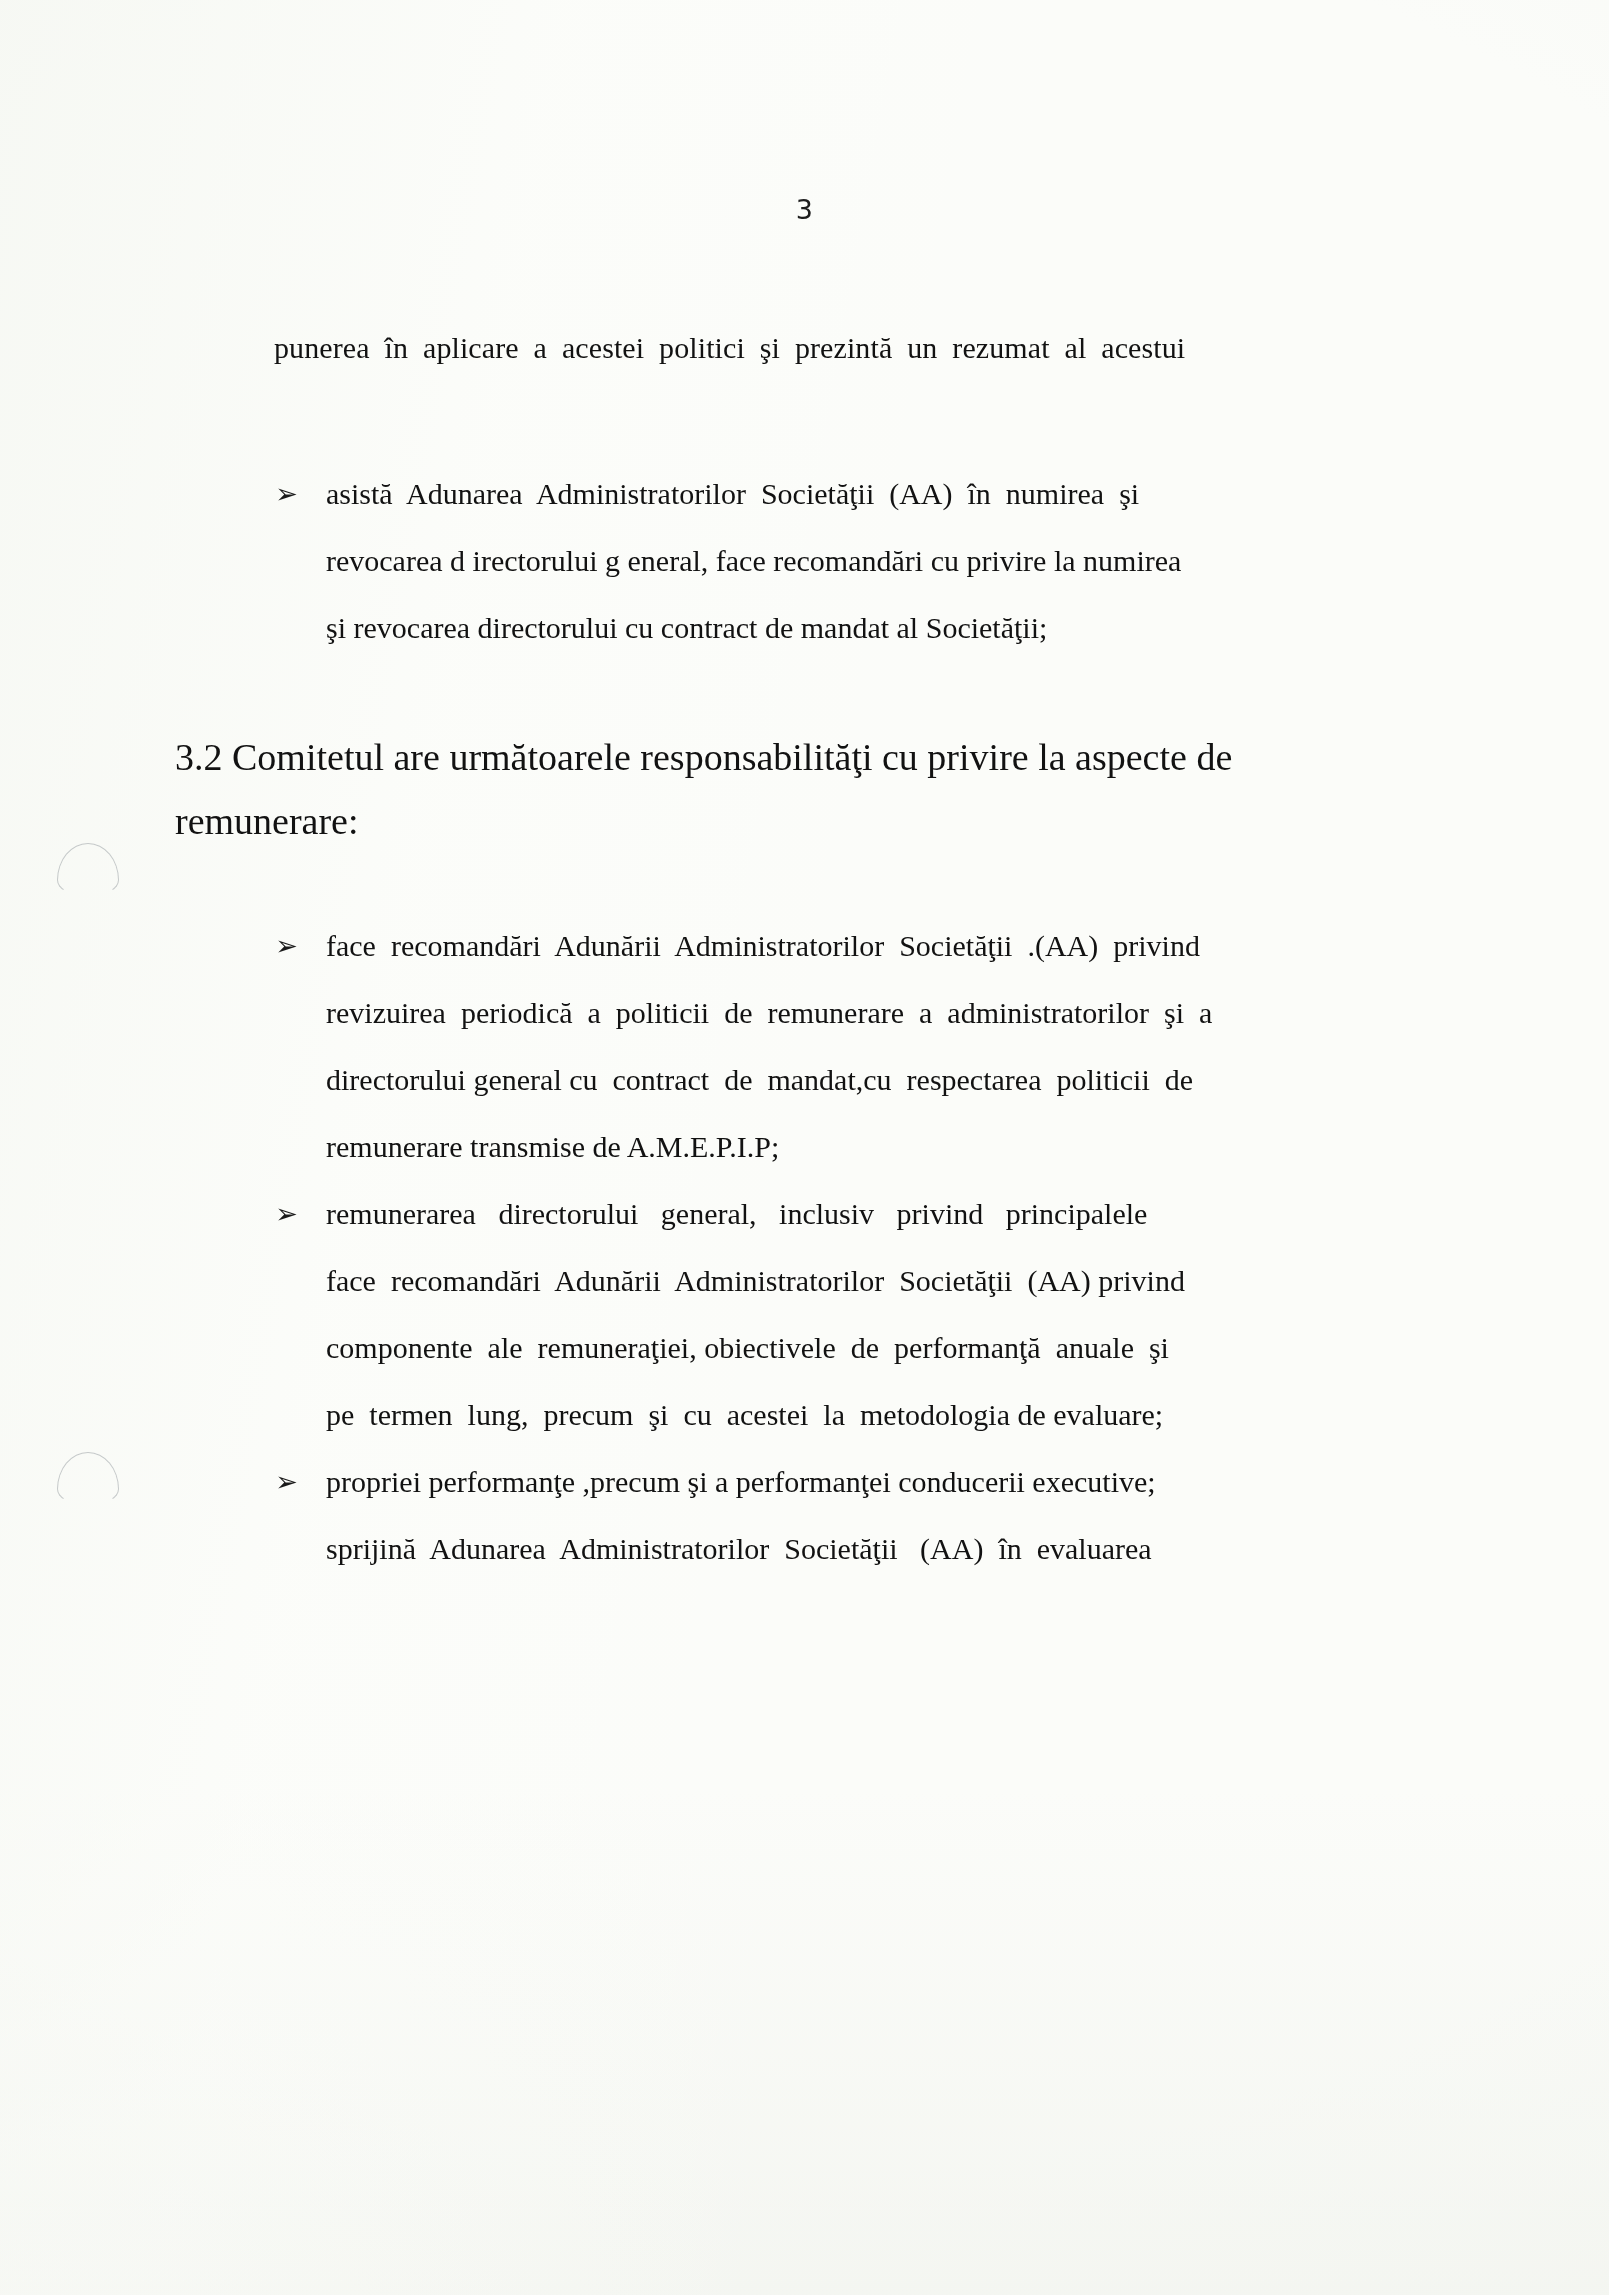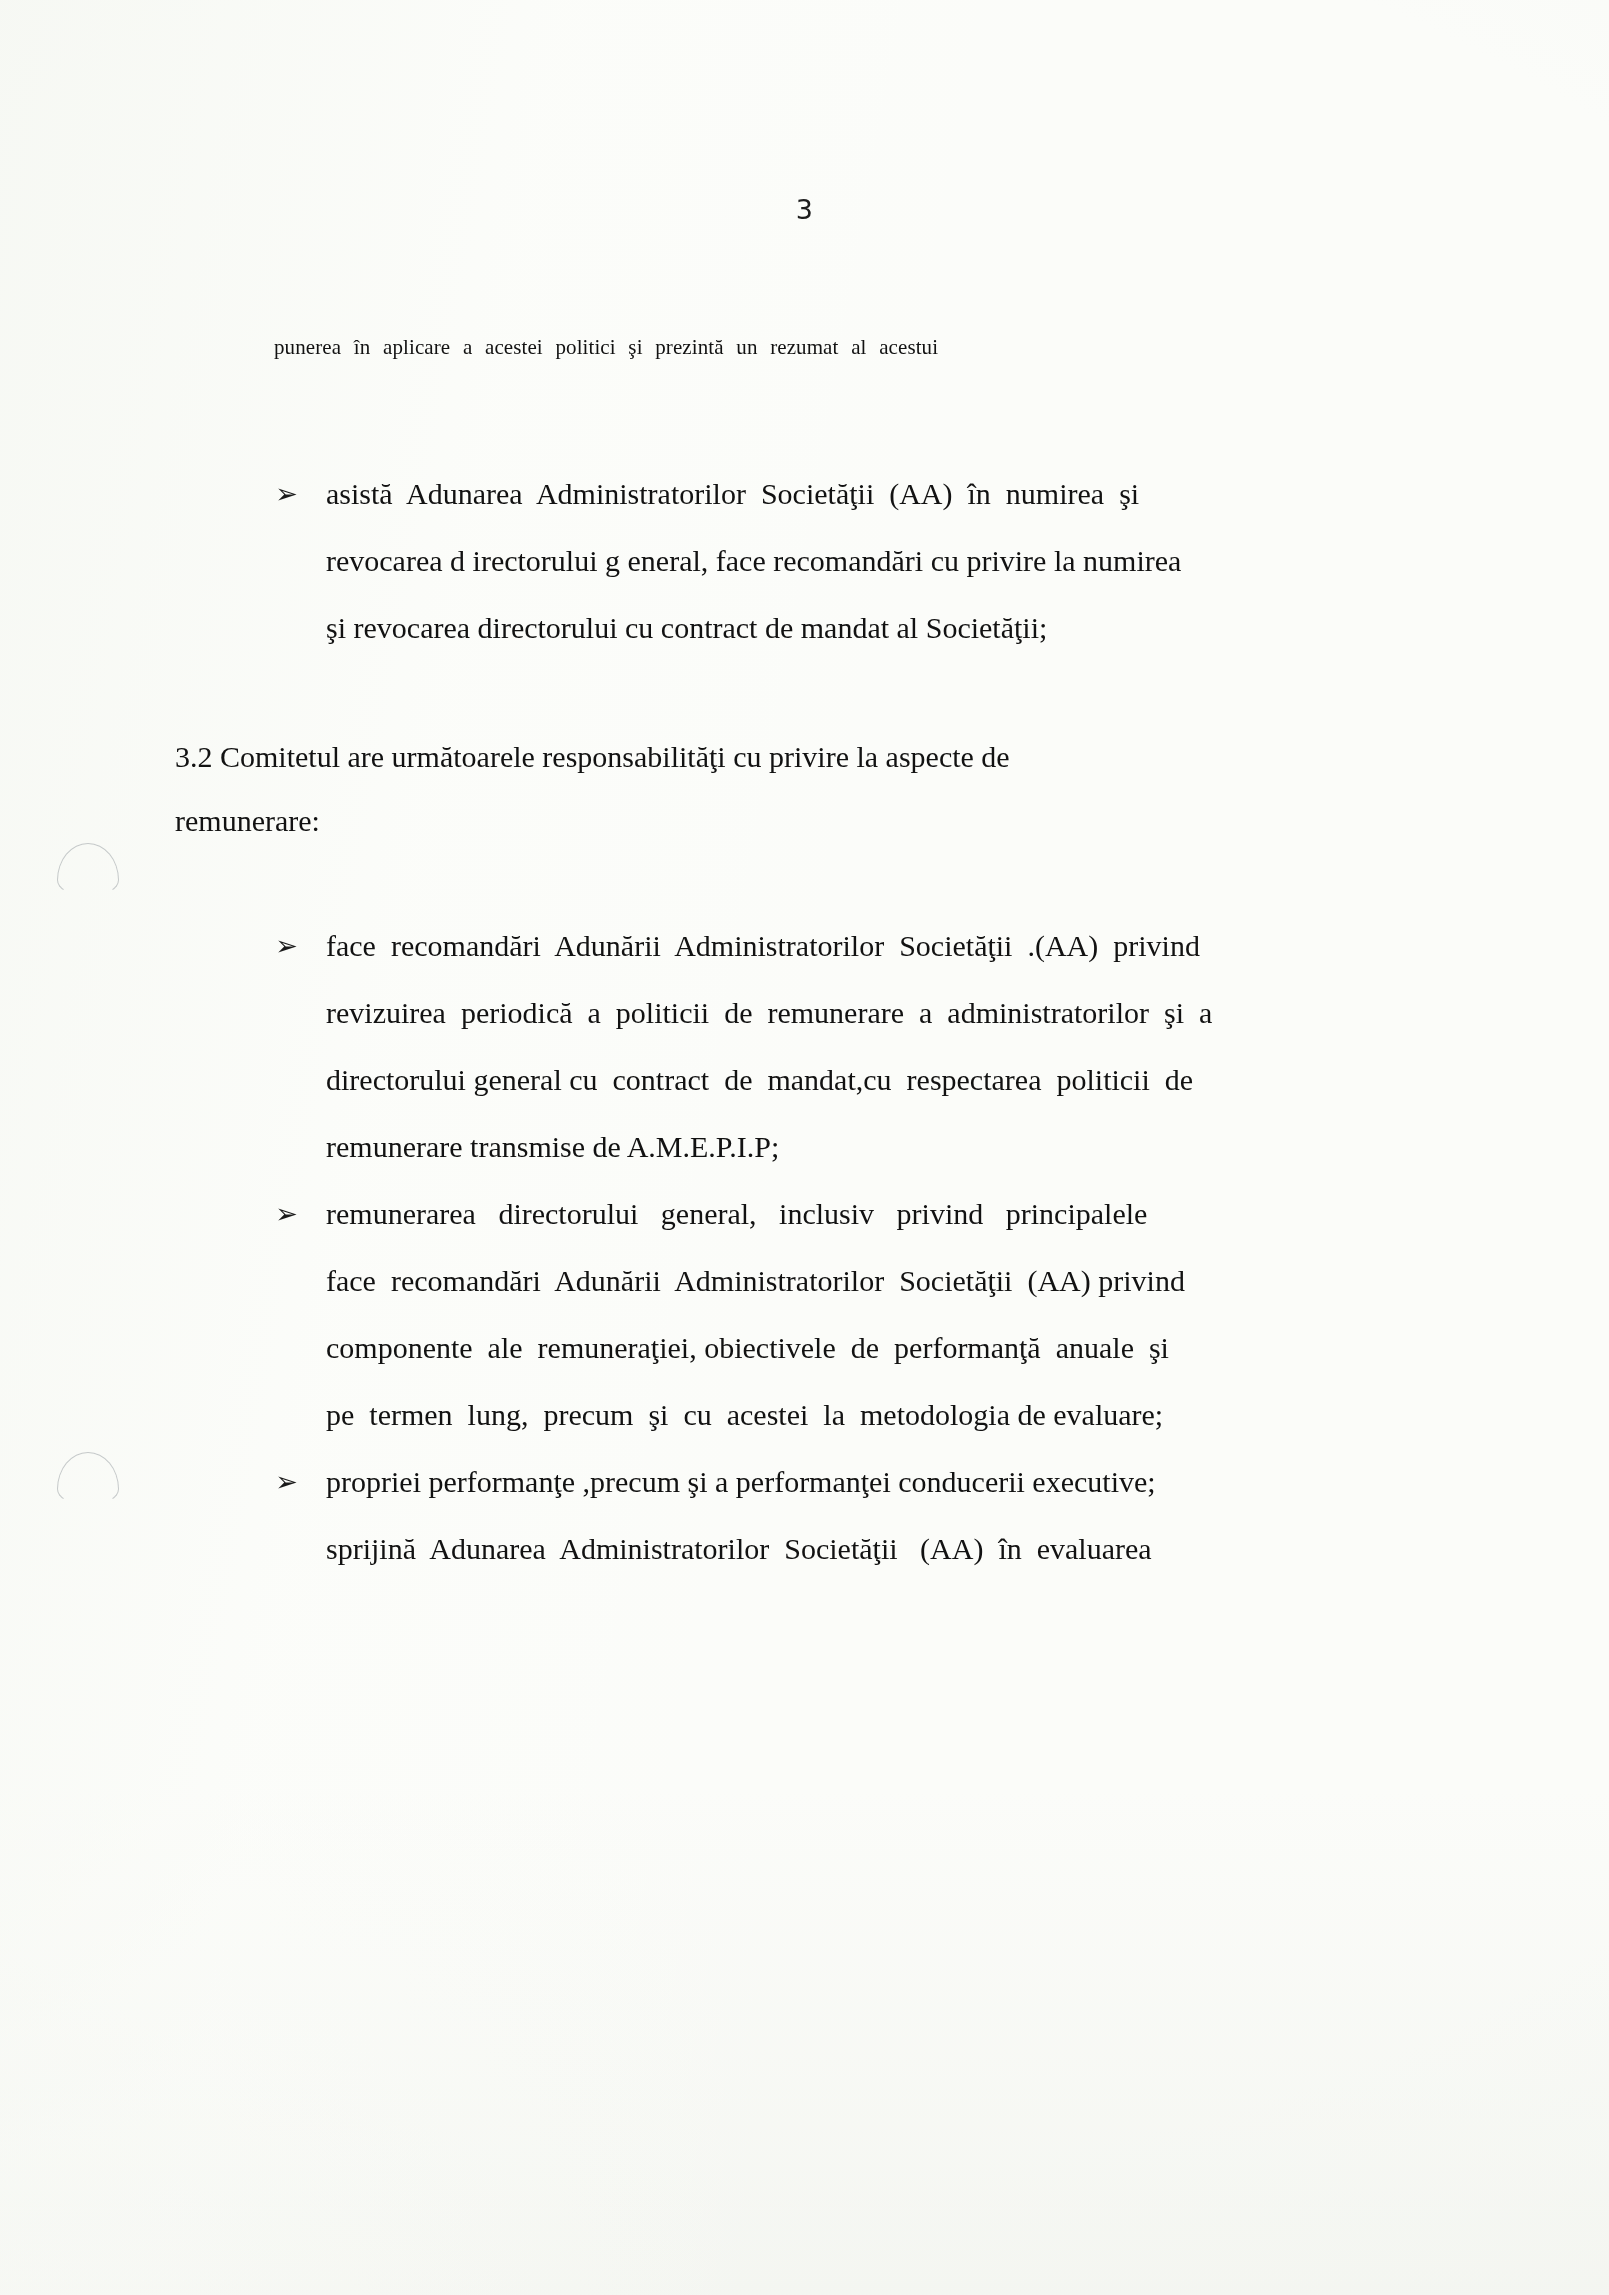--- a/index.html
+++ b/index.html
@@ -43,21 +43,21 @@
   }
 
   .content {
     position: absolute;
     top: 314px;
     left: 175px;
     width: 1269px;
   }
 
   .para {
-    font-size: 21px;
+    font-size: 30px;
     line-height: 67px;
     text-align: justify;
     margin: 0;
   }
 
   .para .ln {
     display: block;
     white-space: pre;
   }
 
@@ -101,21 +101,21 @@
   .bullet .ln {
     display: block;
     white-space: pre;
   }
 
   .bold {
     font-weight: normal;
   }
 
   .heading32 {
-    font-size: 30px;
+    font-size: 38px;
     line-height: 64px;
     margin: 0;
   }
 
   .heading32 .ln {
     display: block;
     white-space: pre;
   }
 
   .gap-xl { height: 79px; }

